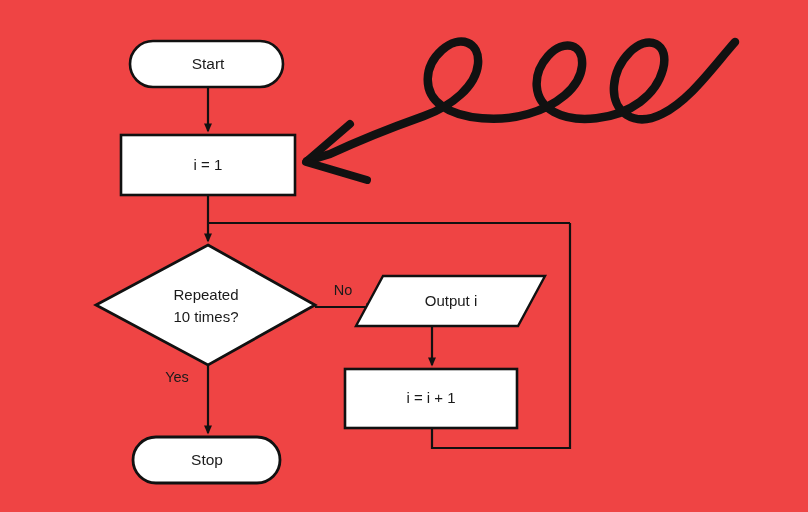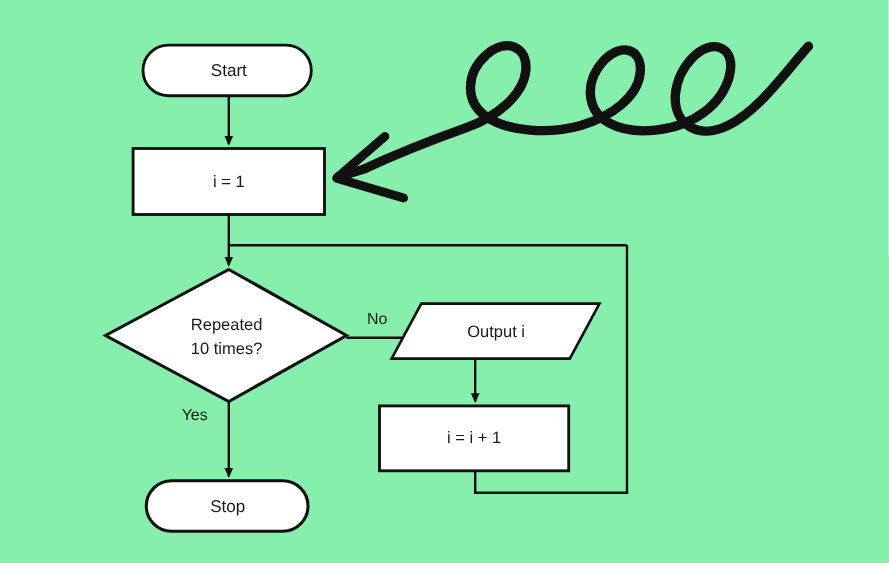--- a/index.html
+++ b/index.html
@@ -10,21 +10,21 @@
   body {
     width: 808px;
     height: 512px;
     overflow: hidden;
     font-family: "Liberation Sans", sans-serif;
   }
   #canvas {
     position: relative;
     width: 808px;
     height: 512px;
-    background: #86efac;
+    background: #ef4444;
   }
   #flow-svg {
     position: absolute;
     left: 0;
     top: 0;
     width: 808px;
     height: 512px;
   }
   .node-label {
     font-family: "Liberation Sans", sans-serif;

